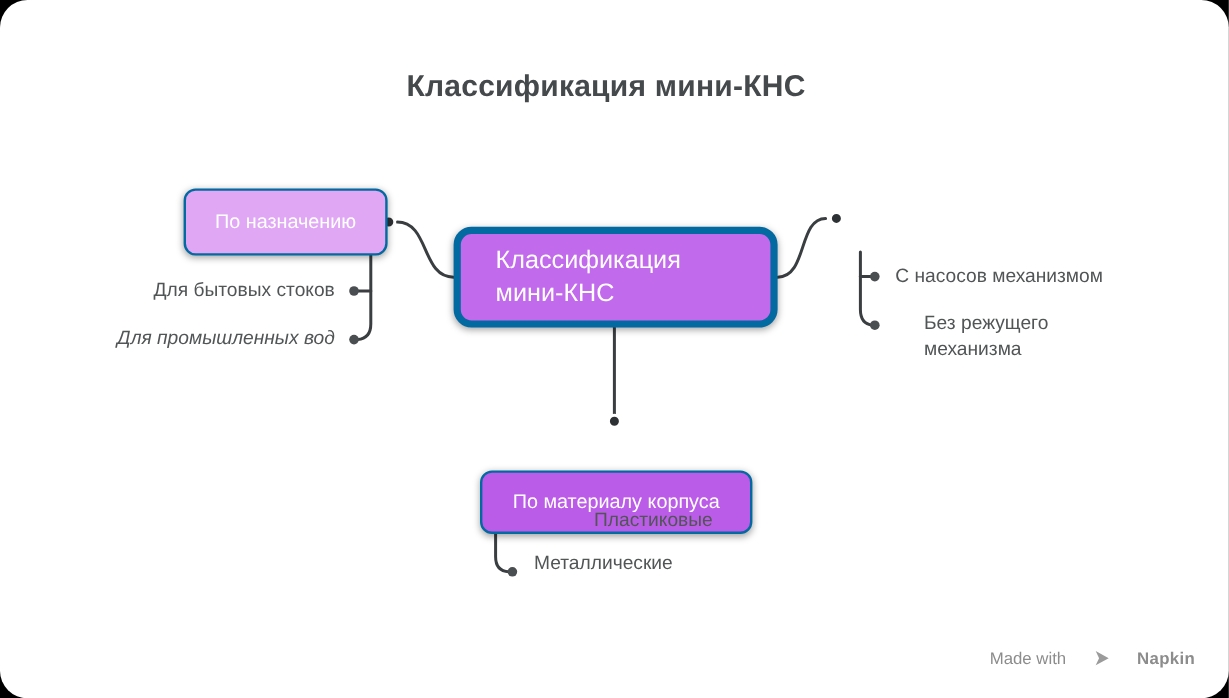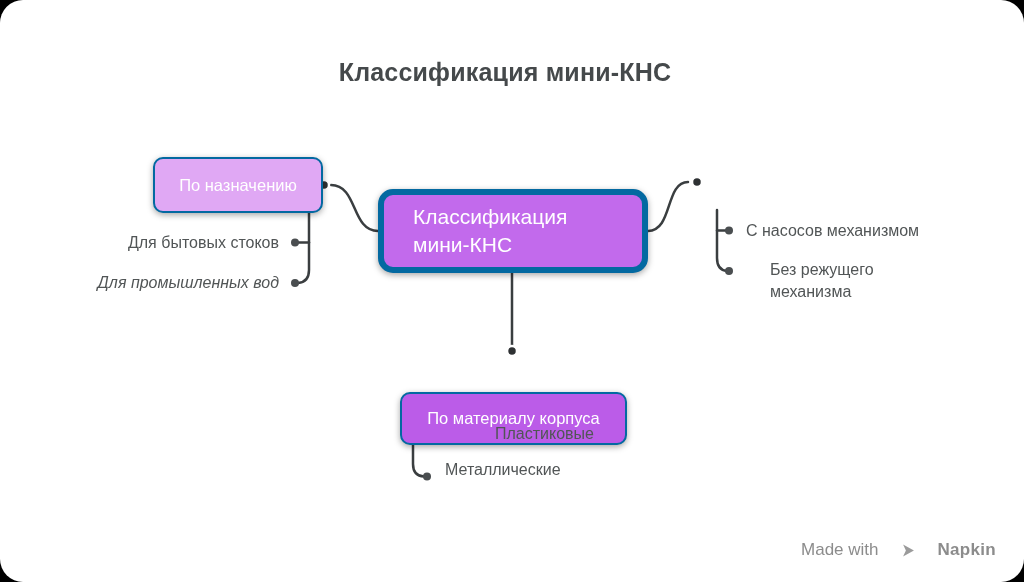--- a/index.html
+++ b/index.html
@@ -76,21 +76,21 @@
   .item-r1 { left: 746px; top: 231px; }
   .item-r2 { left: 770px; top: 259px; max-width: 150px; }
   .item-b1 { left: 472px; top: 434px; margin-left: 23px; }
   .item-b2 { left: 445px; top: 470px; }
   .badge {
     position: absolute;
     right: 28px; top: 540px;
     display: flex;
     align-items: center;
     gap: 23px;
-    font-size: 17px;
+    font-size: 14px;
     color: #8c8c8c;
     text-align: center;
   }
   .badge .brand { font-weight: 700; letter-spacing: 0.3px; }
   .badge .napkin-icon { display: inline-flex; }
 </style>
 </head>
 <body>
 
 <div class="canvas">

